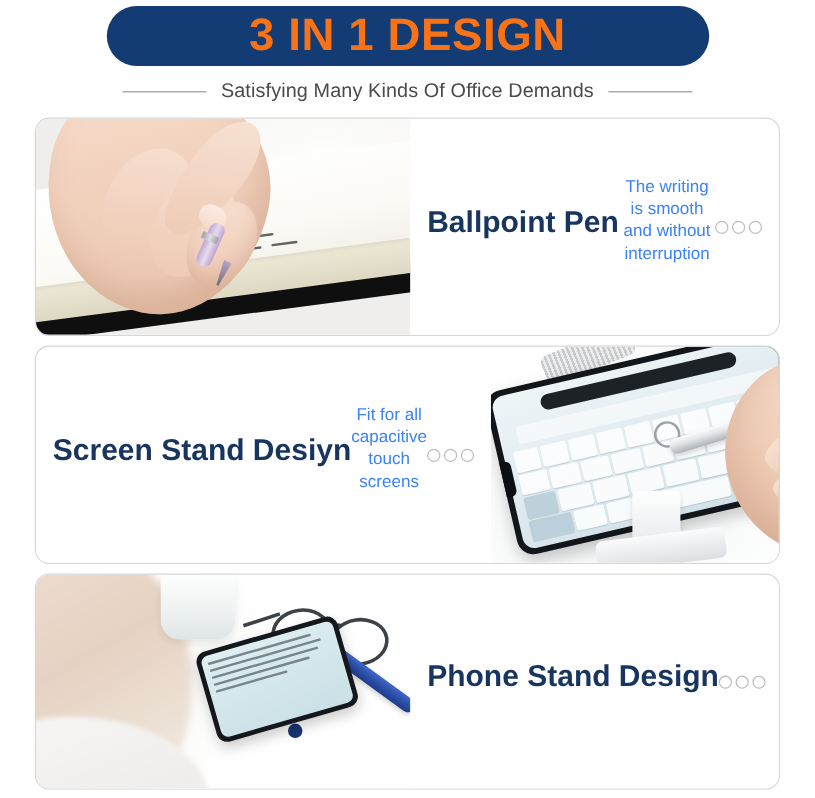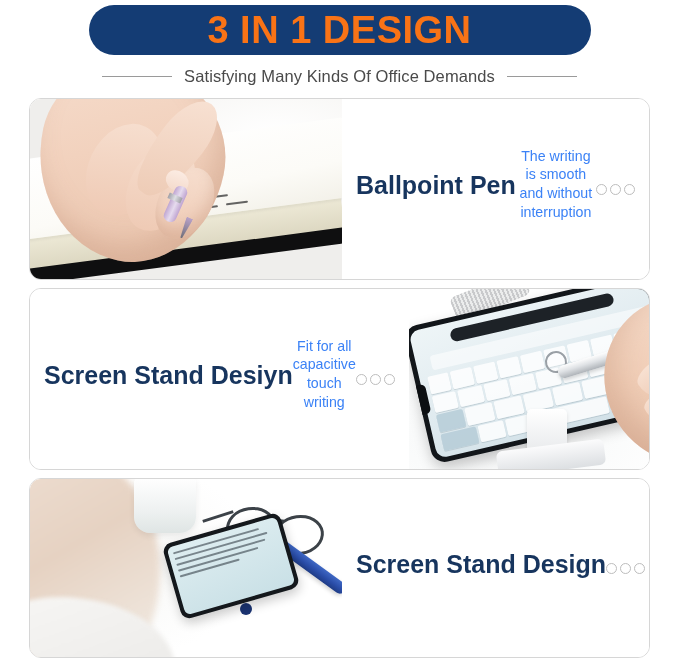--- a/index.html
+++ b/index.html
@@ -475,21 +475,21 @@
         <span class="dot"></span>
       </div>
     </div>
 
   </div>
 
   <div class="card card-2">
 
     <div class="text-pane">
       <div class="panel-title">Screen Stand Desiyn</div>
-      <div class="panel-desc">Fit for all capacitive touch writing</div>
+      <div class="panel-desc">Fit for all capacitive touch screens</div>
       <div class="dots">
         <span class="dot"></span>
         <span class="dot"></span>
         <span class="dot"></span>
       </div>
     </div>
 
     <div class="photo p2">
       <div class="bg"></div>
       <div class="shelf"></div>
@@ -577,21 +577,21 @@
           <div class="tline" style="width:86%"></div>
           <div class="tline" style="width:92%"></div>
           <div class="tline" style="width:88%"></div>
           <div class="tline" style="width:80%"></div>
           <div class="tline" style="width:60%"></div>
         </div>
       </div>
     </div>
 
     <div class="text-pane">
-      <div class="panel-title">Screen Stand Design</div>
+      <div class="panel-title">Phone Stand Design</div>
       <div class="dots">
         <span class="dot"></span>
         <span class="dot"></span>
         <span class="dot"></span>
       </div>
     </div>
 
   </div>
 
 </div>

